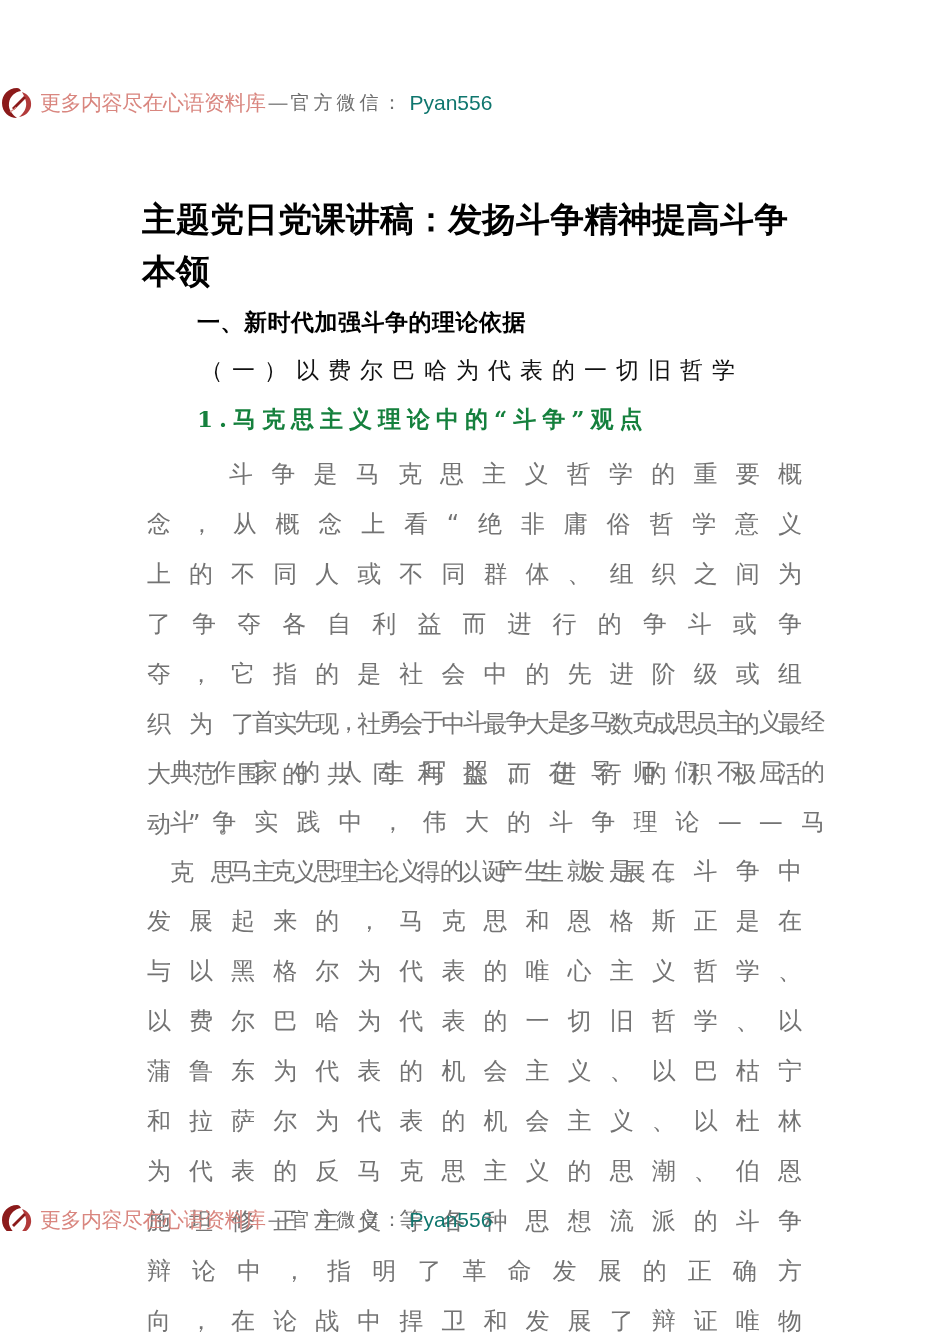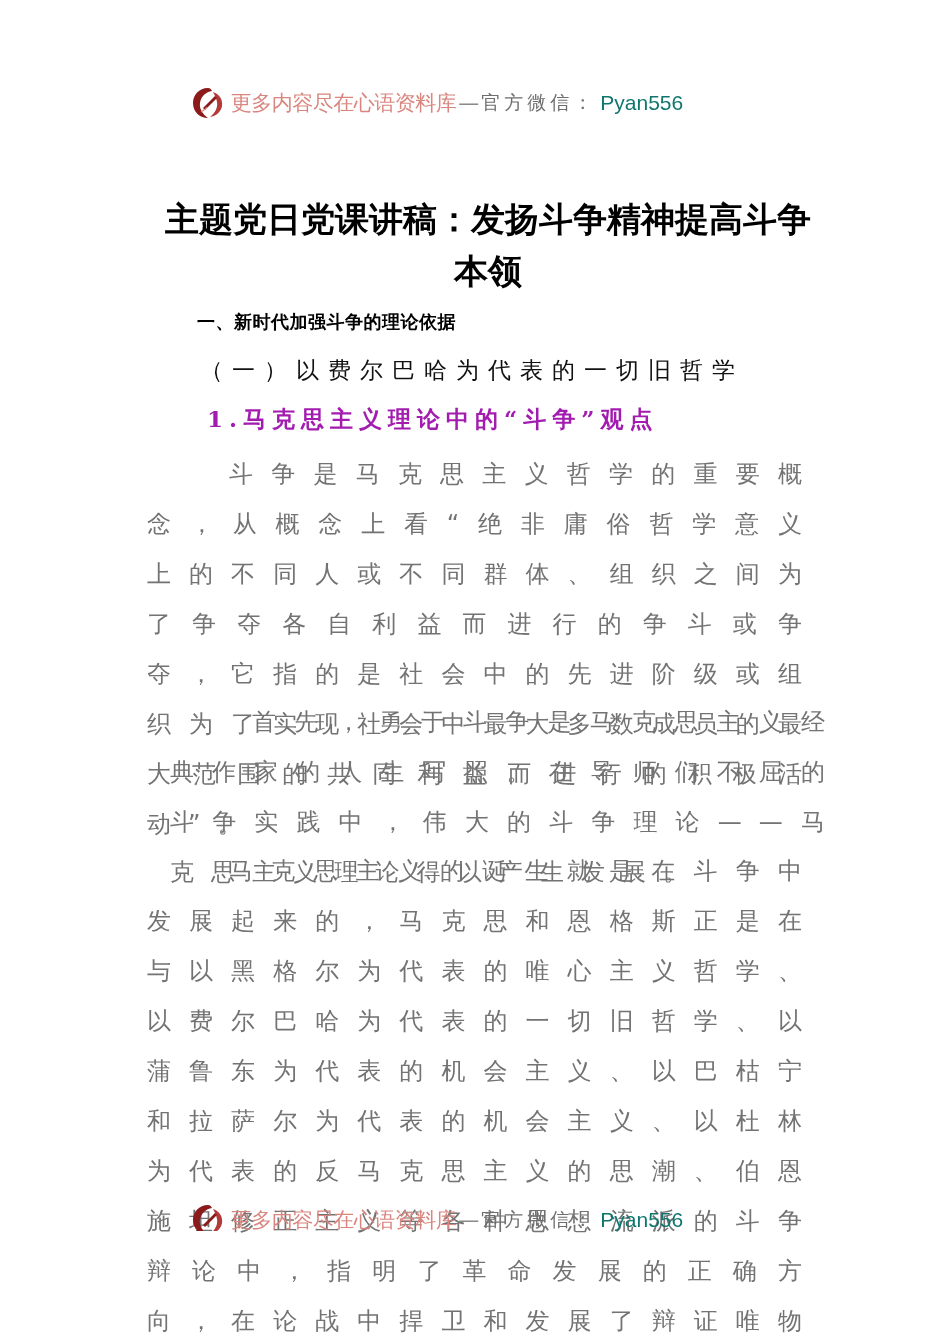--- a/index.html
+++ b/index.html
@@ -1,31 +1,31 @@
 <!DOCTYPE html>
 <html><head>
   <meta charset="utf-8">
   <style>
     html, body { margin: 0; padding: 0; background: #ffffff; }
     body { width: 950px; height: 1344px; position: relative; overflow: hidden; font-family: "DejaVu Serif", serif; color: #111; }
-    .watermark { position: absolute; left: 0; width: 874px; display: flex; justify-content: center; align-items: center; height: 40px; }
+    .watermark { position: absolute; left: 0; width: 874px; display: flex; justify-content: flex-start; align-items: center; height: 40px; }
     .wm-top { top: 83px; }
     .wm-bottom { top: 1199px; height: 32px; overflow: hidden; align-items: flex-end; }
     .wm-bottom .wm-inner { transform: translateY(6px); }
     .wm-inner { display: flex; align-items: center; }
     .wm-logo { width: 34px; height: 34px; margin-right: 6px; }
     .wm-red { color: #d9867f; font-family: "DejaVu Serif", serif; font-size: 21px; letter-spacing: -0.5px; }
     .wm-dash { color: #8a8a8a; font-size: 21px; font-family: "DejaVu Sans", sans-serif; margin: 0 2px; }
     .wm-grey { color: #6e6e6e; font-size: 19px; font-family: "DejaVu Sans", sans-serif; letter-spacing: 4px; }
     .wm-id { color: #0f766e; font-size: 21px; font-family: "Liberation Sans", sans-serif; margin-left: 4px; }
 
-    .title { position: absolute; left: 158px; width: 660px; top: 193px; text-align: center; font-family: "DejaVu Serif", serif; font-weight: bold; font-size: 34px; line-height: 52px; letter-spacing: 0px; color: #000; }
-    .h1 { position: absolute; left: 197px; top: 306px; font-family: "DejaVu Sans", sans-serif; font-weight: bold; font-size: 18px; line-height: 32px; color: #000; letter-spacing: 0.5px; }
+    .title { position: absolute; left: 142px; width: 660px; top: 193px; text-align: left; font-family: "DejaVu Serif", serif; font-weight: bold; font-size: 34px; line-height: 52px; letter-spacing: 0px; color: #000; }
+    .h1 { position: absolute; left: 197px; top: 306px; font-family: "DejaVu Sans", sans-serif; font-weight: bold; font-size: 23px; line-height: 32px; color: #000; letter-spacing: 0.5px; }
     .h2 { position: absolute; left: 200px; top: 354px; font-family: "DejaVu Sans", sans-serif; font-size: 23px; line-height: 32px; color: #111; letter-spacing: 9px; }
-    .h3 { position: absolute; left: 197px; top: 403px; font-family: "DejaVu Serif", serif; font-weight: bold; font-size: 23px; line-height: 32px; color: #a21caf; letter-spacing: 6px; margin-left: 10px; }
+    .h3 { position: absolute; left: 197px; top: 403px; font-family: "DejaVu Serif", serif; font-weight: bold; font-size: 23px; line-height: 32px; color: #15803d; letter-spacing: 6px; }
 
     .body-text { position: absolute; left: 147px; width: 672px; font-family: "DejaVu Sans", sans-serif; font-size: 24px; line-height: 50px; letter-spacing: 17.1px; color: #737373; text-align: justify; }
     .body-text p { margin: 0; text-indent: 82px; }
     .p1 { top: 449px; }
     .p2 { top: 697px; margin-left: 23px; }
     .p3 { top: 846px; }
   </style>
 </head>
 <body>
 

